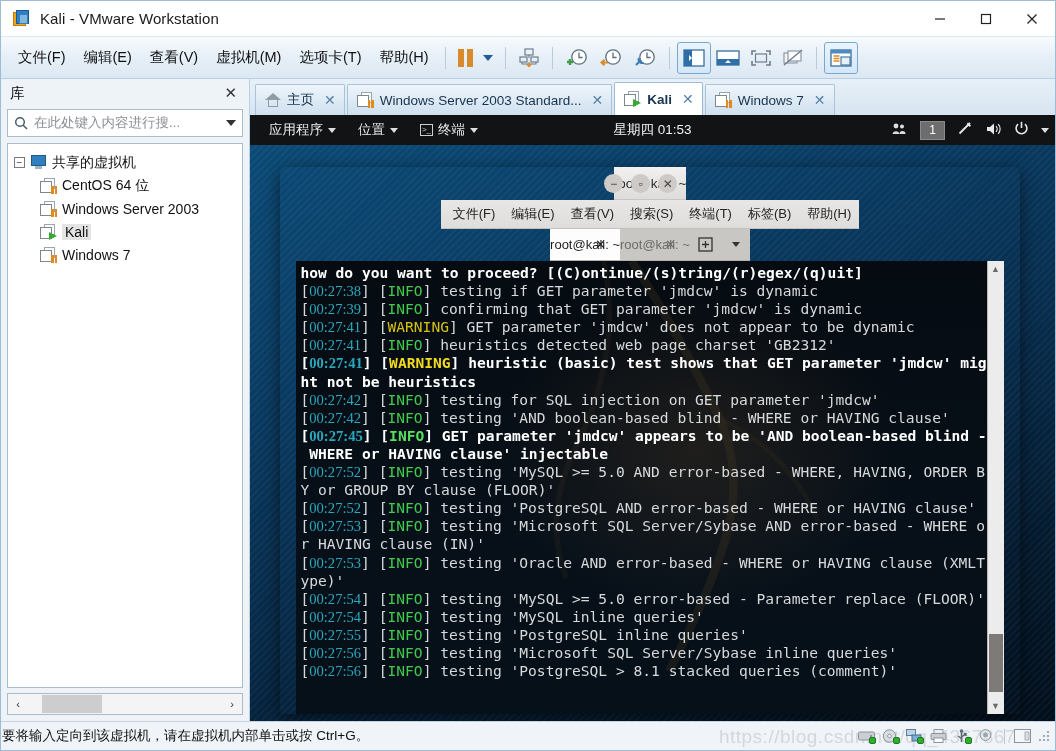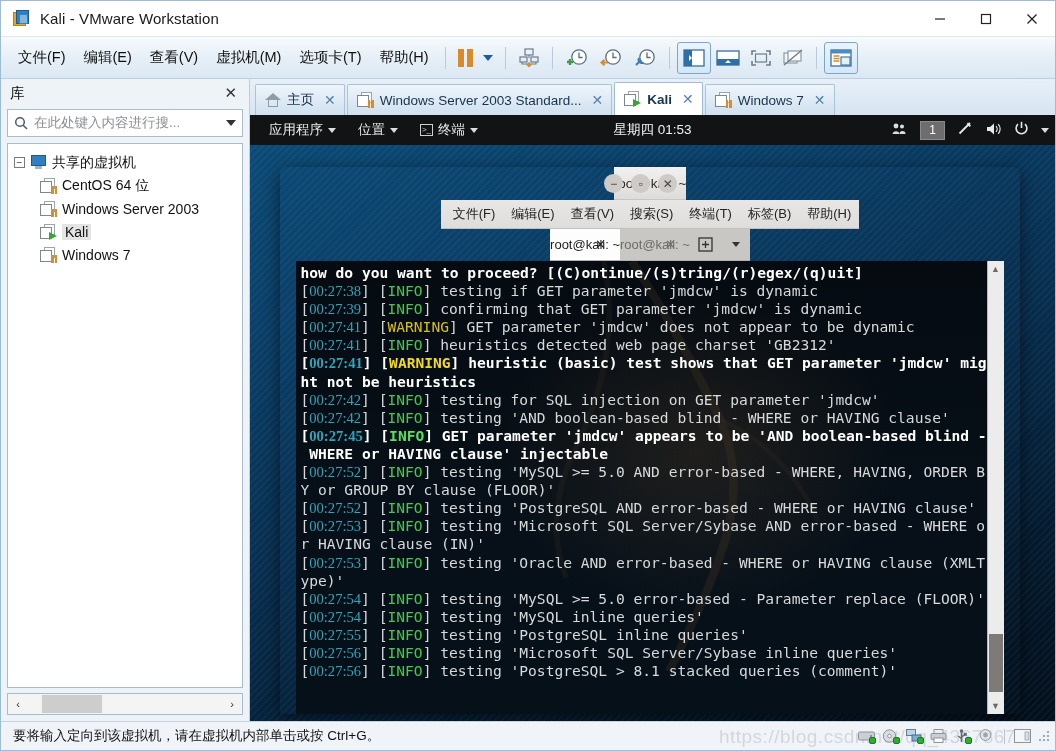--- a/index.html
+++ b/index.html
@@ -215,21 +215,21 @@
 
   .tw-scroll { width:17px; flex:0 0 17px; background:#ececec; border-left:1px solid #b9b7b4; display:flex; flex-direction:column; }
   .sb-arrow { height:16px; display:flex; align-items:center; justify-content:center; color:#6d6a67; font-size:9px; }
   .sb-track { flex:1; position:relative; }
   .sb-thumb { position:absolute; left:1px; right:1px; bottom:6px; height:58px; background:#7d7a77; }
 
   
   .statusbar {
     height:29px; flex:0 0 29px; background:#f0f4f8;
     border-top:1px solid #c3d3e0;
-    display:flex; align-items:center; padding-left:12px;
+    display:flex; align-items:center; padding-left:1px;
     font-size:13.5px; color:#111; position:relative;
   }
   .status-icons { position:absolute; right:4px; display:flex; align-items:center; gap:7px; }
   .st-ico { width:17px; height:14px; position:relative; }
   .st-dot { position:absolute; right:-1px; bottom:-1px; width:7px;height:7px;background:#2fae2f;border:1px solid #1d7a1d;border-radius:2px; }
   .st-sep { width:1px;height:15px;background:#b7c5d1;margin:0 2px; }
   .grip { width:13px;height:13px;position:relative; }
   .grip i { position:absolute; width:2px;height:2px;background:#9bacb9; }
   .watermark {
     position:absolute; right:28px; bottom:2px;

